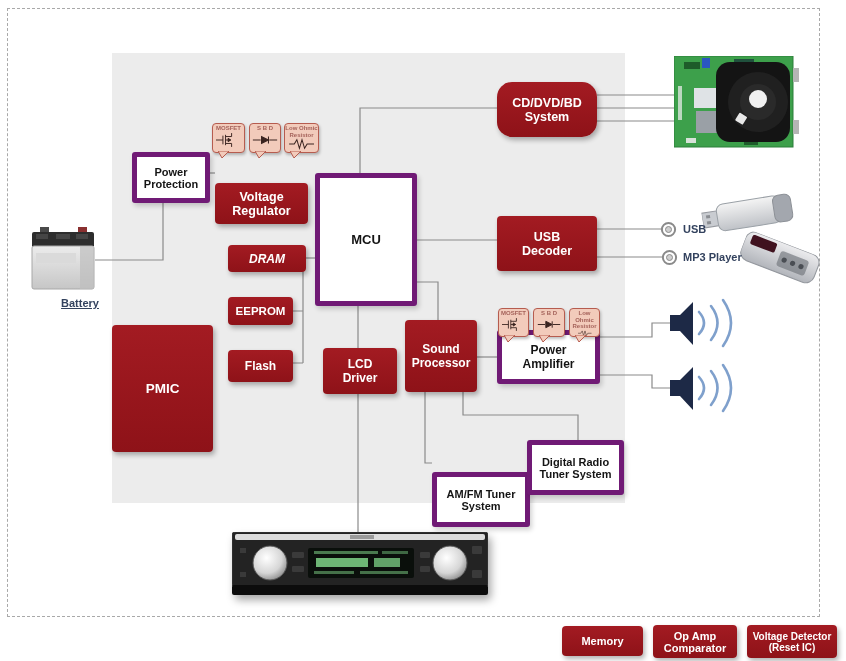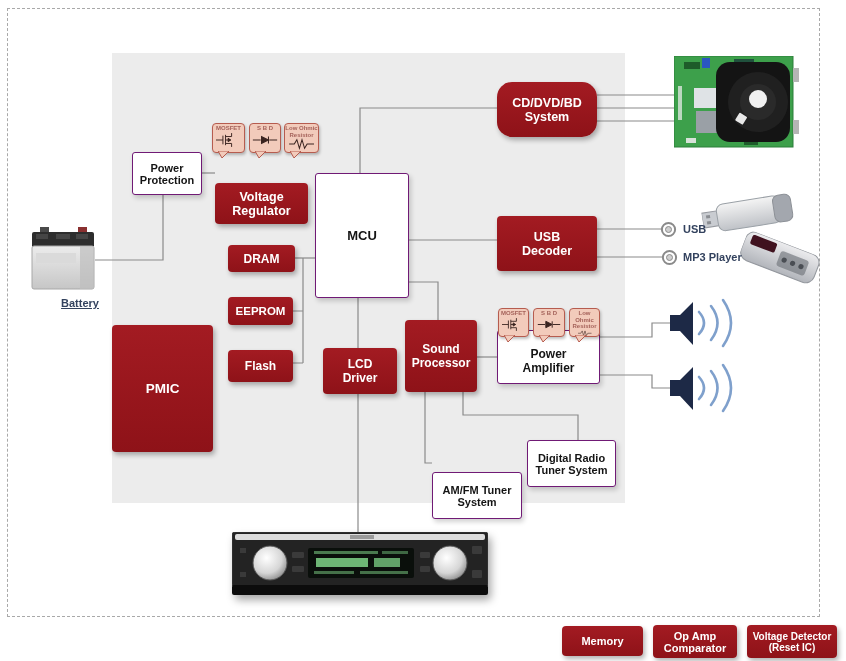--- a/index.html
+++ b/index.html
@@ -5,21 +5,21 @@
   html,body{margin:0;padding:0;background:#fff;}
   #stage{position:relative;width:846px;height:661px;background:#fff;overflow:hidden;
          font-family:"Liberation Sans",sans-serif;}
   .abs{position:absolute;}
   .lbl{white-space:pre-line;}
   .dashed{border:1.5px dashed #a9a9a9;}
   .panel{background:#ececec;}
   .redbox{background:linear-gradient(180deg,#a31b22,#8e1218);color:#fff;border-radius:4px;
           display:flex;align-items:center;justify-content:center;text-align:center;
           font-weight:bold;box-shadow:2px 3px 5px rgba(0,0,0,.3);z-index:3;white-space:pre-line;}
-  .whitebox{background:#fff;border:1px solid #701a75;border-radius:3px;color:#141414;
+  .whitebox{background:#fff;border:5px solid #701a75;border-radius:3px;color:#141414;
           display:flex;align-items:center;justify-content:center;text-align:center;
           font-weight:bold;box-shadow:2px 3px 5px rgba(0,0,0,.18);z-index:3;white-space:pre-line;}
   .chip{background:#f2cbbb;border:1.5px solid #b65c4f;border-radius:4px;z-index:4;
         display:flex;flex-direction:column;align-items:center;justify-content:flex-start;
         box-shadow:1px 2px 3px rgba(0,0,0,.25);box-sizing:border-box;padding-top:1px;}
   .clbl{font-size:6px;line-height:6.5px;color:#a5625a;font-weight:bold;text-align:center;white-space:pre-line;}
   .tail{position:absolute;bottom:-6px;left:5px;z-index:4;}
   .navylbl{color:#33425e;font-weight:bold;font-size:11px;z-index:3;}
   svg{display:block;}
   .imgwrap{z-index:2;}
@@ -97,21 +97,21 @@
     </svg>
     <svg class="tail" width="12" height="7" viewBox="0 0 12 7">
       <polygon points="0,0 11,0 4,7" fill="#f2cbbb" stroke="#b65c4f" stroke-width="1"></polygon>
     </svg>
   </div>
 
   <div class="abs whitebox" style="left:315px;top:173px;width:92px;height:123px;font-size:13px;">
     <span class="lbl">MCU</span>
   </div>
 
-  <div class="abs redbox" style="left:228px;top:245px;width:67px;height:27px;font-size:12px;">
+  <div class="abs redbox" style="left:228px;top:245px;width:78px;height:27px;font-size:12px;font-style:italic;">
     <span class="lbl">DRAM</span>
   </div>
   <div class="abs redbox" style="left:228px;top:297px;width:65px;height:28px;font-size:11.5px;">
     <span class="lbl">EEPROM</span>
   </div>
   <div class="abs redbox" style="left:228px;top:350px;width:65px;height:32px;font-size:12px;">
     <span class="lbl">Flash</span>
   </div>
 
   <div class="abs redbox" style="left:112px;top:325px;width:101px;height:127px;font-size:13.5px;">

